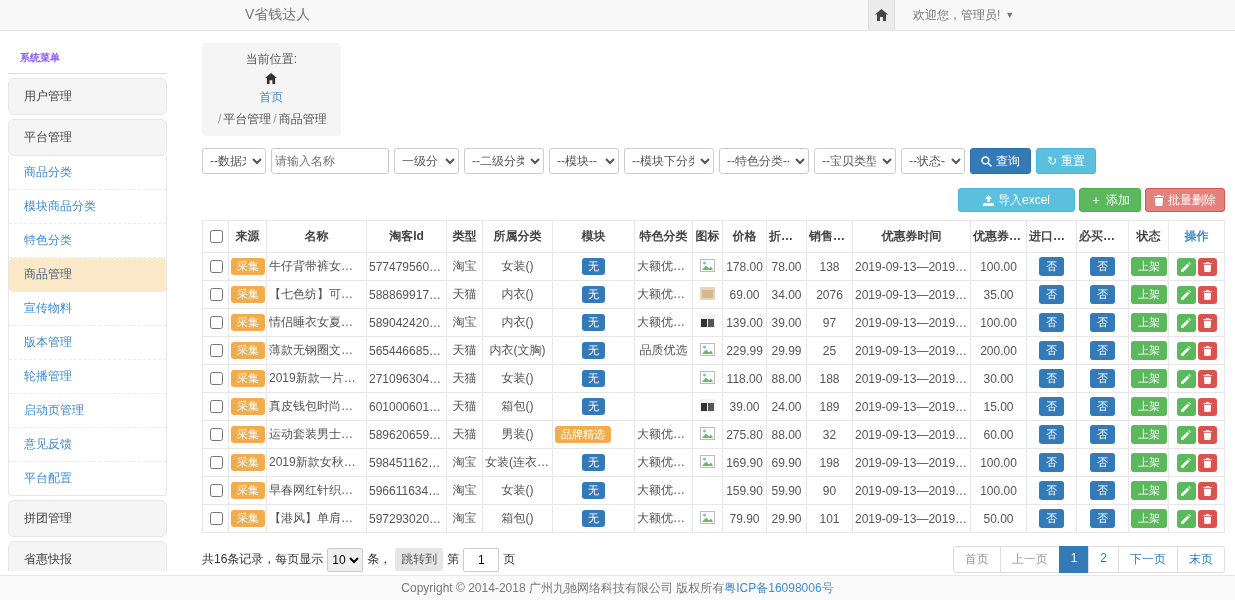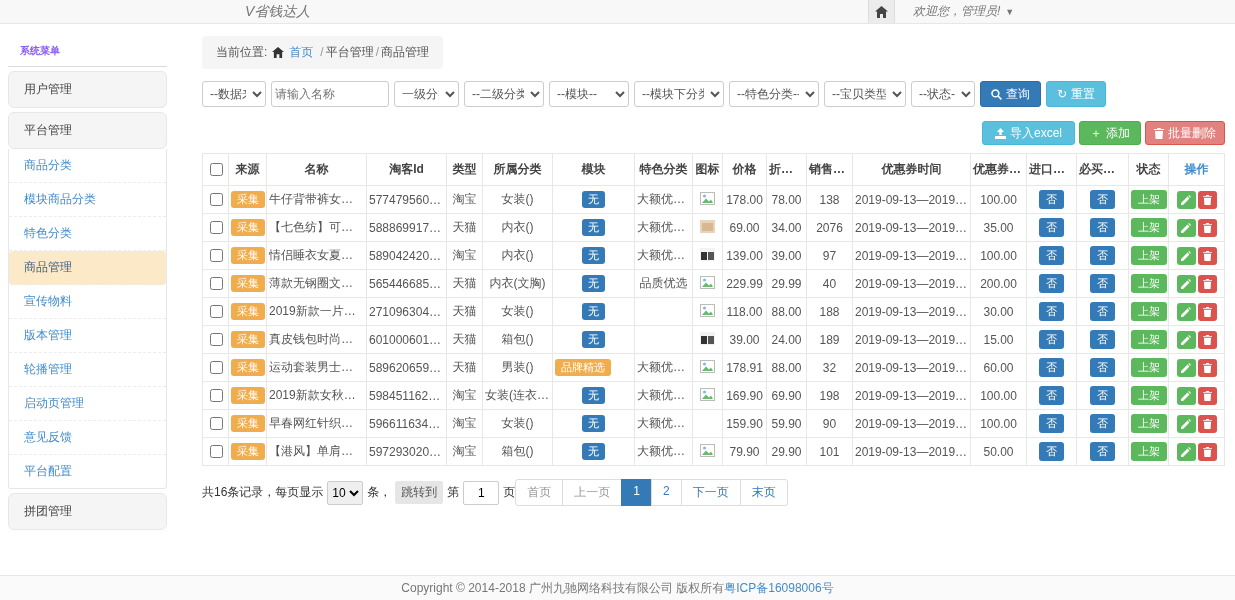--- a/index.html
+++ b/index.html
@@ -3,69 +3,69 @@
 <meta charset="utf-8">
 <style>
   * { box-sizing: border-box; }
   html,body { margin:0; padding:0; }
   body {
     width:1235px; height:600px; overflow:hidden; position:relative;
     background:#fff; color:#333;
     font-family:"Liberation Sans","DejaVu Sans",sans-serif; font-size:12px;
   }
   
-  .topbar { height:24px; background:#f8f8f8; border-bottom:1px solid #e7e7e7; display:flex; align-items:stretch;font-style:italic; }
+  .topbar { height:31px; background:#f8f8f8; border-bottom:1px solid #e7e7e7; display:flex; align-items:stretch; }
   .brand { margin-left:245px; color:#777; font-size:14px; display:flex; align-items:center; }
   .topbar-spacer { flex:1; }
   .home-box { width:27px; background:#ececec; border-left:1px solid #ddd; border-right:1px solid #ddd; display:flex; align-items:center; justify-content:center; cursor:pointer; }
   .welcome { display:flex; align-items:center; gap:5px; padding:0 18px; color:#777; cursor:pointer; width:340px; }
   .caret { font-size:9px; color:#777; }
   
   .layout { display:flex; height:544px; }
   .sidebar { width:182px; margin:10px 0 0 8px; overflow:hidden; height:530px; }
   .sidebar-title { color:#8b5cf6; font-weight:bold; font-size:10px; padding:10px 12px 8px; border-bottom:1px solid #dcdcdc; }
   .group-header { background:#f5f5f5; border:1px solid #e7e7e7; border-radius:6px; padding:9px 15px; margin-top:4px; color:#444; cursor:pointer; }
   .submenu { background:#fff; border:1px solid #e7e7e7; border-top:none; border-radius:0 0 3px 3px; }
   .submenu-item { padding:8px 15px; color:#428bca; border-bottom:1px dashed #ececec; cursor:pointer; }
   .submenu-item:last-child { border-bottom:none; }
   .submenu-item.active { background:#fbe9c8; border-radius:4px; color:#45617e; }
   
   .main { flex:1; padding:12px 10px 0 35px; }
-  .breadcrumb { display:inline-flex; align-items:center; gap:5px; background:#f5f5f5; border-radius:4px; padding:8px 14px; margin-bottom:12px; color:#555; }
+  .breadcrumb { display:inline-flex; align-items:center; gap:5px; background:#f5f5f5; border-radius:4px; padding:8px 14px; margin-bottom:12px; color:#555;flex-direction:column; }
   .breadcrumb a { color:#428bca; text-decoration:none; cursor:pointer; }
   .crumb-sep { color:#999; padding:0 2px; }
   
   .filters { display:flex; align-items:center; gap:5px; margin-bottom:14px; }
   .filters select, .filters input[type=text] { height:26px; border:1px solid #ccc; border-radius:3px; background:#fff; color:#555; font-size:12px; font-family:inherit; padding:0 3px; }
   .fw-source{width:64px}.fw-name{width:118px}.fw-cat1{width:65px}.fw-cat2{width:80px}
-  .fw-module{width:80px}.fw-modulesub{width:90px}.fw-feature{width:90px}.fw-goodtype{width:82px}.fw-status{width:64px}
+  .fw-module{width:70px}.fw-modulesub{width:90px}.fw-feature{width:90px}.fw-goodtype{width:82px}.fw-status{width:64px}
   .btn { display:inline-flex; align-items:center; justify-content:center; gap:4px; border-radius:3px; color:#fff; border:1px solid transparent; cursor:pointer; font-size:12px; font-family:inherit; }
   .btn-query { background:#337ab7; border-color:#2e6da4; height:26px; padding:0 10px; }
   .btn-reset { background:#5bc0de; border-color:#46b8da; height:26px; padding:0 10px; }
   .toolbar { display:flex; justify-content:flex-end; gap:4px; margin-bottom:8px; }
-  .btn-import { background:#5bc0de; border-color:#46b8da; height:24px; padding:0 12px;justify-content:space-between; }
+  .btn-import { background:#5bc0de; border-color:#46b8da; height:24px; padding:0 24px;justify-content:space-between; }
   .btn-add { background:#5cb85c; border-color:#4cae4c; height:24px; padding:0 10px; }
   .btn-batchdel { background:#e2817d; border-color:#d9534f; height:24px; padding:0 8px; }
   
   table { width:100%; border-collapse:collapse; table-layout:fixed; }
   th, td { border:1px solid #e7e7e7; text-align:center; padding:4px 2px; overflow:hidden; white-space:nowrap; text-overflow:ellipsis; }
   th { font-weight:bold; color:#444; padding:6px 2px; background:#fff; }
   td { color:#555; height:28px; }
   .badge { display:inline-block; padding:2px 6px; border-radius:3px; color:#fff; font-size:11px; line-height:1.2; }
   .badge-orange { background:#f0ad4e; }
   .badge-blue { background:#337ab7; }
   .btn-tiny { display:inline-block; padding:2px 7px; border-radius:3px; color:#fff; font-size:11px; cursor:pointer; line-height:1.3; }
   .tiny-blue { background:#337ab7; }
   .tiny-green { background:#5cb85c; }
   .op-btn { display:inline-flex; align-items:center; justify-content:center; width:19px; height:18px; border-radius:3px; margin:0 1px; cursor:pointer; vertical-align:middle; }
   .op-edit { background:#5cb85c; }
   .op-del { background:#d9534f; }
   .module-extra { color:#555; margin-left:2px; }
   
-  .pagebar { display:flex; align-items:center; margin-top:13px; }
+  .pagebar { display:flex; justify-content:space-between; align-items:center; margin-top:13px; }
   .page-left { display:flex; align-items:center; gap:4px; color:#333; }
   .page-left select { height:24px; border:1px solid #ccc; border-radius:2px; font-size:12px; font-family:inherit; }
   .jump-chip { background:#e6e6e6; border-radius:2px; padding:3px 6px; color:#555; cursor:pointer; }
   .jump-input { width:36px; height:24px; border:1px solid #ccc; border-radius:2px; text-align:center; font-size:12px; font-family:inherit; }
   .pager { display:flex; }
   .pager .pg { padding:4px 11px; border:1px solid #ddd; background:#fff; color:#337ab7; margin-left:-1px; cursor:pointer; }
   .pager .pg:first-child { border-radius:3px 0 0 3px; margin-left:0; }
   .pager .pg:last-child { border-radius:0 3px 3px 0; }
   .pager .pg.muted { color:#999; }
   .pager .pg.active { background:#337ab7; border-color:#337ab7; color:#fff; }
@@ -111,20 +111,23 @@
             <div class="submenu-item">宣传物料</div>
             <div class="submenu-item">版本管理</div>
             <div class="submenu-item">轮播管理</div>
             <div class="submenu-item">启动页管理</div>
             <div class="submenu-item">意见反馈</div>
             <div class="submenu-item">平台配置</div>
           </div>
         </div>
         <div class="panel">
           <div class="group-header">拼团管理</div>
+        </div>
+        <div class="panel">
+          <div class="group-header">省惠快报</div>
         </div>
       </div>
   </aside>
 
   <main class="main">
     <div class="breadcrumb">
       <span>当前位置:</span>
       <span>
         <svg width="12" height="11" viewBox="0 0 13 12">
             <path d="M6.5 0 L13 5.5 H11 V12 H8 V8 H5 V12 H2 V5.5 H0 Z" fill="#333"></path>
@@ -330,21 +333,21 @@
             <td>内衣(文胸)</td>
             <td><span class="badge badge-blue">无</span></td>
             <td>品质优选</td>
             <td><span style="display: inline-block;"><svg width="15" height="13" viewBox="0 0 15 13">
                   <rect x="0.5" y="0.5" width="14" height="12" fill="#fff" stroke="#bbb"></rect>
                   <circle cx="4.5" cy="4" r="1.5" fill="#7db9e8"></circle>
                   <path d="M2 11 L6 6.5 L9 9.5 L11 7.5 L13 11 Z" fill="#6cb86c"></path>
                 </svg></span></td>
             <td>229.99</td>
             <td>29.99</td>
-            <td>40</td>
+            <td>25</td>
             <td>2019-09-13—2019-09-17</td>
             <td>200.00</td>
             <td><span class="btn-tiny tiny-blue">否</span></td>
             <td><span class="btn-tiny tiny-blue">否</span></td>
             <td><span class="btn-tiny tiny-green">上架</span></td>
             <td><span class="op-btn op-edit">
                 <svg width="10" height="10" viewBox="0 0 10 10">
                   <path d="M0 8 L6.5 1.5 L8.5 3.5 L2 10 L0 10 Z M7.2 0.8 L9.2 2.8 L10 2 L8 0 Z" fill="#fff"></path>
                 </svg>
               </span><span class="op-btn op-del">
@@ -424,21 +427,21 @@
             <td>589620659791</td>
             <td>天猫</td>
             <td>男装()</td>
             <td><span class="badge badge-orange">品牌精选</span><span class="module-extra">爱上运动</span></td>
             <td>大额优惠券</td>
             <td><span style="display: inline-block;"><svg width="15" height="13" viewBox="0 0 15 13">
                   <rect x="0.5" y="0.5" width="14" height="12" fill="#fff" stroke="#bbb"></rect>
                   <circle cx="4.5" cy="4" r="1.5" fill="#7db9e8"></circle>
                   <path d="M2 11 L6 6.5 L9 9.5 L11 7.5 L13 11 Z" fill="#6cb86c"></path>
                 </svg></span></td>
-            <td>178.91</td>
+            <td>275.80</td>
             <td>88.00</td>
             <td>32</td>
             <td>2019-09-13—2019-09-15</td>
             <td>60.00</td>
             <td><span class="btn-tiny tiny-blue">否</span></td>
             <td><span class="btn-tiny tiny-blue">否</span></td>
             <td><span class="btn-tiny tiny-green">上架</span></td>
             <td><span class="op-btn op-edit">
                 <svg width="10" height="10" viewBox="0 0 10 10">
                   <path d="M0 8 L6.5 1.5 L8.5 3.5 L2 10 L0 10 Z M7.2 0.8 L9.2 2.8 L10 2 L8 0 Z" fill="#fff"></path>

